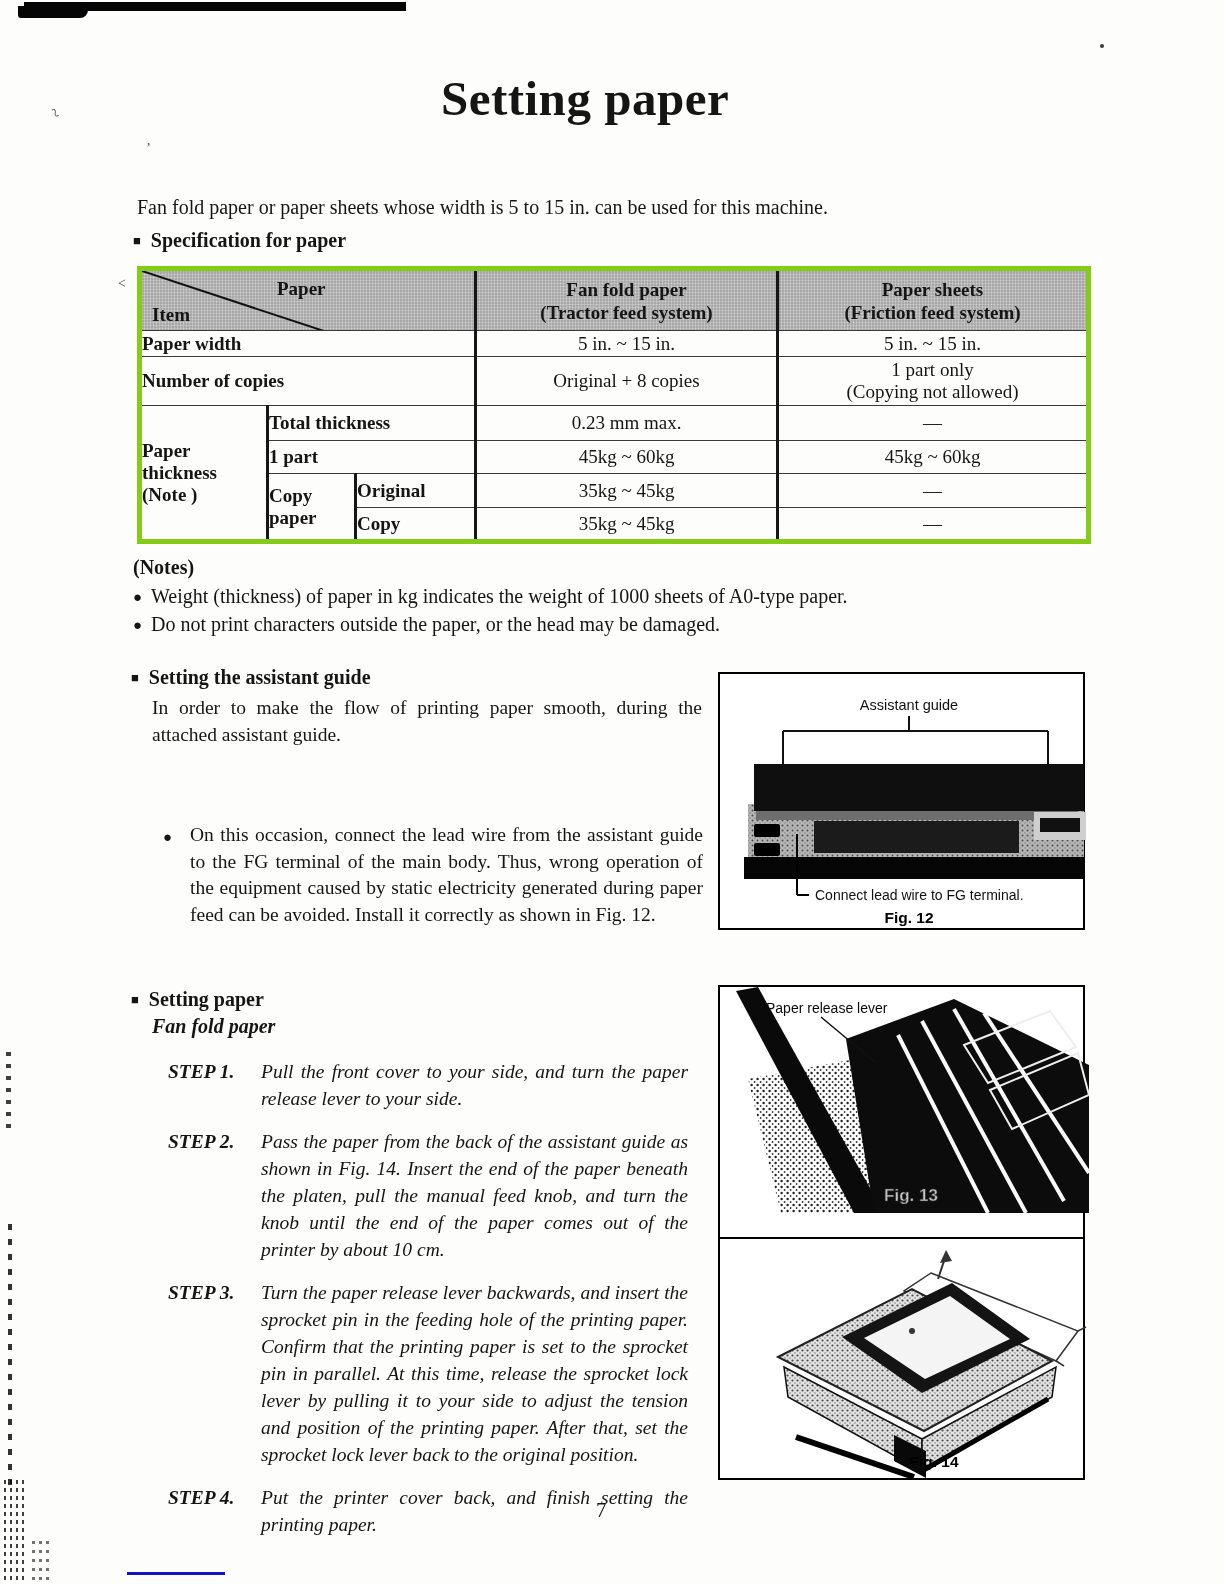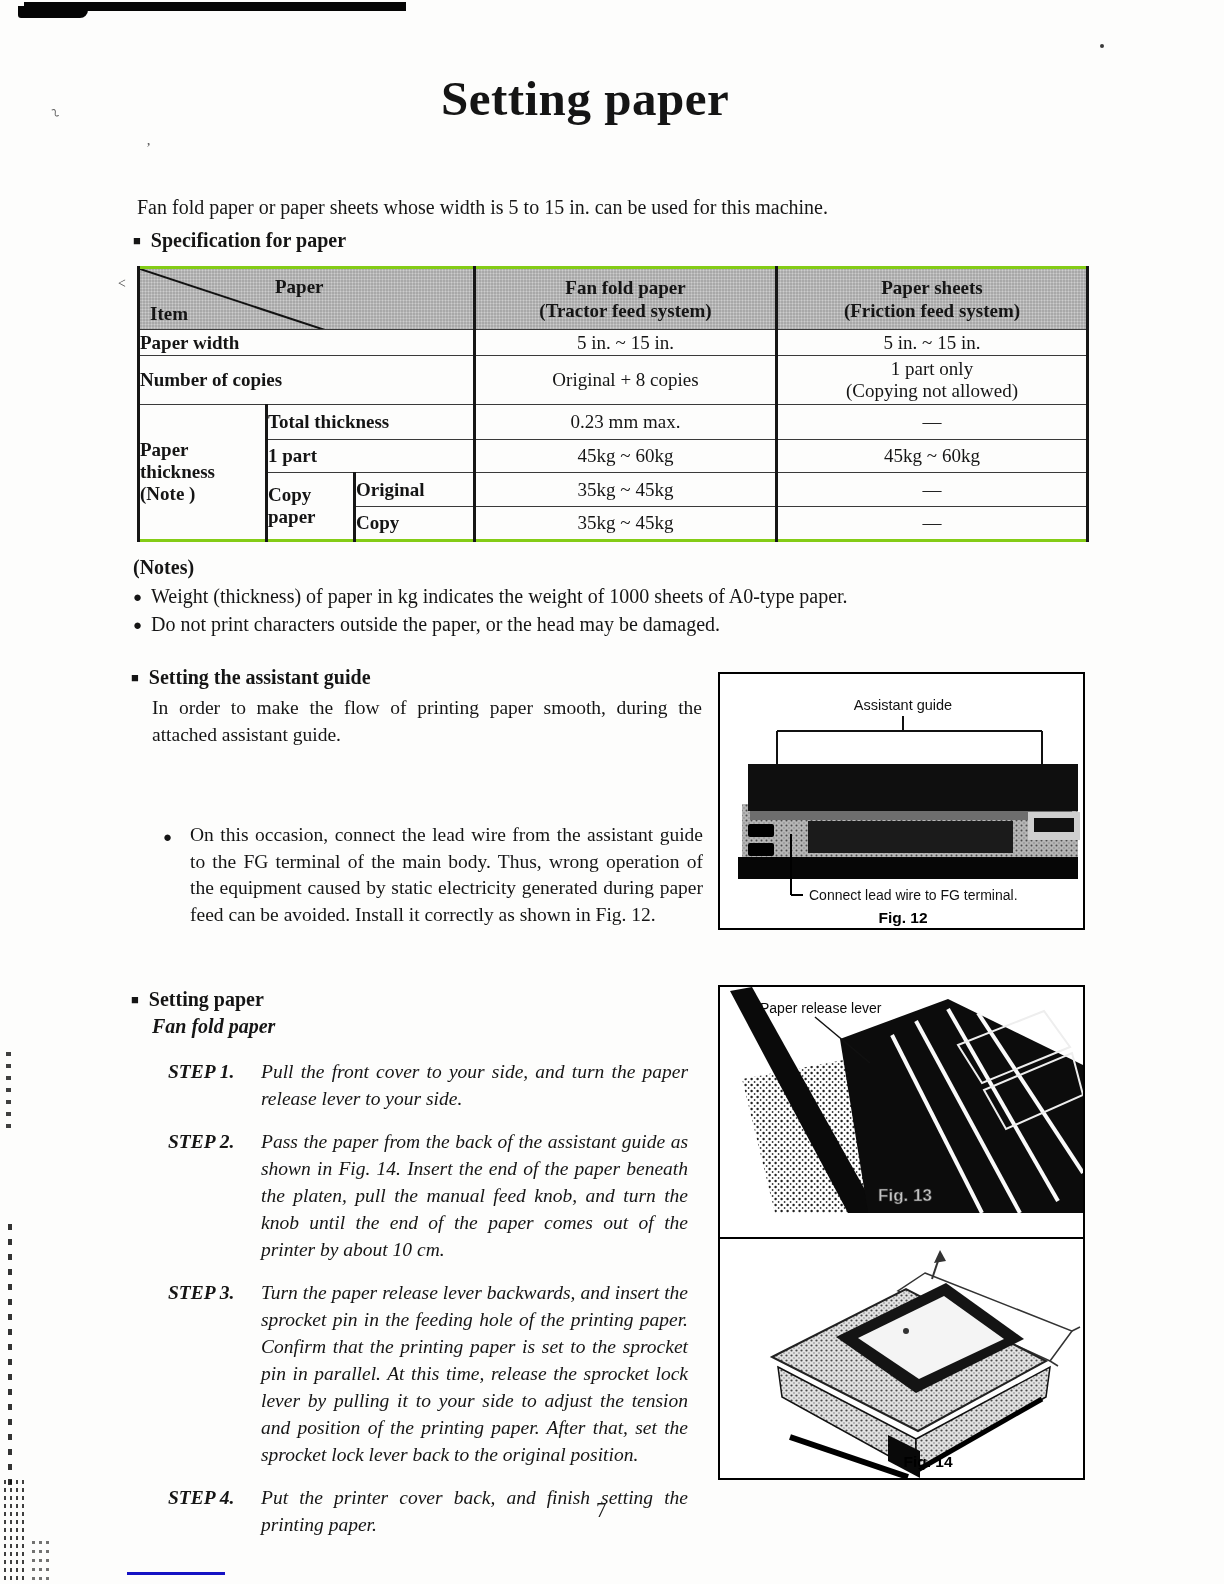--- a/index.html
+++ b/index.html
@@ -27,21 +27,21 @@
 
   
   .title{left:0;top:70px;width:1170px;text-align:center;font-size:49px;font-weight:700;letter-spacing:.5px;}
   .intro{left:137px;top:196px;font-size:20px;}
   .h-bullet{display:inline-block;font-size:13px;vertical-align:2px;margin-right:10px;}
   .sec-head{font-size:20px;font-weight:700;}
   .spec-head{left:133px;top:229px;}
 
   
   .spec-table{left:137px;top:266px;}
-  table.spec{border-collapse:collapse;table-layout:fixed;width:949px;border:3px solid #84cc16;}
+  table.spec{border-collapse:collapse;table-layout:fixed;width:949px;border:5px solid #84cc16;}
   table.spec td{border-left:3px solid #161616;border-right:3px solid #161616;
                 border-top:1px solid #3a3a3a;border-bottom:1px solid #3a3a3a;
                 font-size:19px;padding:0;overflow:hidden;}
   td.hcell,td.corner{
     background-image:
       repeating-linear-gradient(90deg,rgba(0,0,0,.16) 0 1px,rgba(255,255,255,.12) 1px 3px),
       repeating-linear-gradient(0deg,rgba(0,0,0,.20) 0 1px,transparent 1px 3px);
     background-color:#c6c6c6;
     font-weight:700;text-align:center;line-height:23px;border-bottom:2px solid #000;}
   td.corner{position:relative;}
@@ -71,21 +71,21 @@
   .ag-bullet .btxt{display:block;margin-left:27px;line-height:26.5px;}
 
   .sp-head{left:131px;top:988px;}
   .sp-sub{left:152px;top:1015px;font-size:20px;font-weight:700;font-style:italic;}
   .steps{left:152px;top:1042px;width:552px;}
   .step{display:flex;margin:16px;font-style:italic;}
   .step .slabel{width:93px;flex:0 0 93px;font-weight:700;font-size:19.5px;line-height:27px;}
   .step .stext{flex:1;font-size:19.5px;line-height:27px;text-align:justify;}
 
   
-  .figbox{border:2px solid #000;background:#fff;}
+  .figbox{border:2px solid #000;background:#fff;padding-left:6px;}
   .fig12{left:718px;top:672px;width:367px;height:258px;}
   .fig13{left:718px;top:985px;width:367px;height:290px;}
   .fig14{left:718px;top:1237px;width:367px;height:243px;}
   .figbox svg{display:block;}
   .fig-sans{font-family:"Liberation Sans", sans-serif;}
 
   .page7{left:596px;top:1498px;font-size:21px;}
 </style>
 </head>
 <body>

